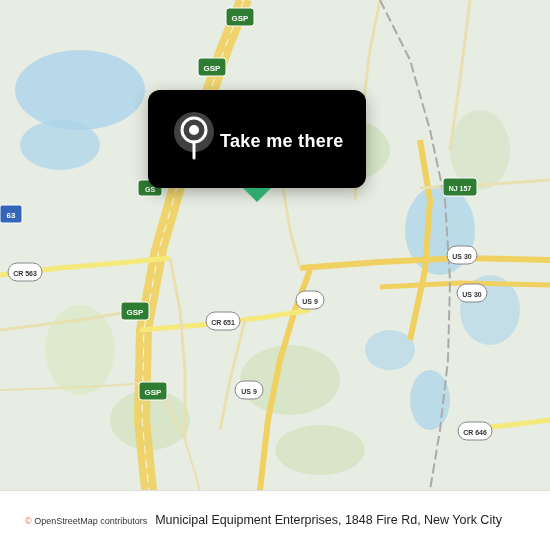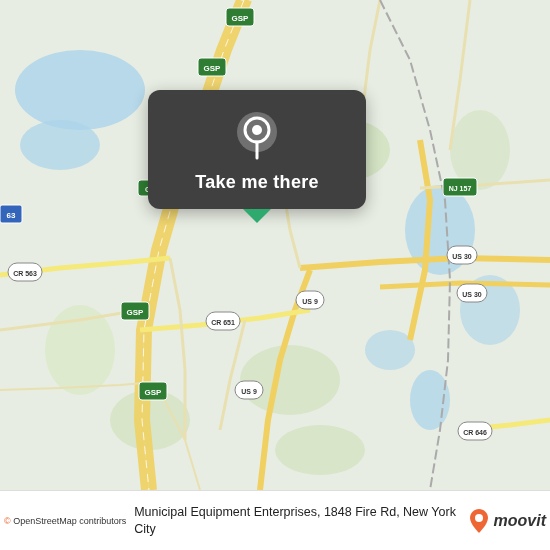--- a/index.html
+++ b/index.html
@@ -25,24 +25,24 @@
       top: 0; left: 0;
       width: 100%; height: 100%;
     }
 
     
     #card {
       position: absolute;
       top: 90px;
       left: 148px;
       width: 218px;
-      background: #404040;
+      background: #000000;
       border-radius: 12px;
       display: flex;
-      flex-direction: column;
+      flex-direction: row;
       align-items: center;
       padding: 20px 20px 16px;
       box-shadow: 0 4px 16px rgba(0,0,0,0.3);
       z-index: 10;
     }
 
     #location-pin-icon {
       width: 52px;
       height: 52px;
       margin-bottom: 10px;
@@ -73,21 +73,21 @@
     
     #info-bar {
       position: absolute;
       bottom: 0;
       left: 0;
       width: 550px;
       height: 60px;
       background: white;
       display: flex;
       align-items: center;
-      padding: 0 4px;
+      padding: 0 25px;
       border-top: 1px solid #ddd;
     }
 
     #osm-logo {
       font-size: 9px;
       color: #333;
       margin-right: 8px;
       white-space: nowrap;
     }
 
@@ -225,20 +225,13 @@
     </svg>
     <button id="take-me-there-btn">Take me there</button>
   </div>
 </div>
 
 <div id="info-bar">
   <div id="osm-logo">
     <span style="color:#e63;">©</span> OpenStreetMap contributors
   </div>
   <div id="address-text">Municipal Equipment Enterprises, 1848 Fire Rd, New York City</div>
-  <div id="moovit-logo">
-    <svg id="moovit-pin" viewBox="0 0 22 26" xmlns="http://www.w3.org/2000/svg">
-      <path d="M11 1 C6 1 2 5 2 10 C2 16 11 25 11 25 C11 25 20 16 20 10 C20 5 16 1 11 1Z" fill="#e63"></path>
-      <circle cx="11" cy="10" r="4" fill="white"></circle>
-    </svg>
-    <span id="moovit-text">moovit</span>
-  </div>
 </div>
 
 </body></html>

